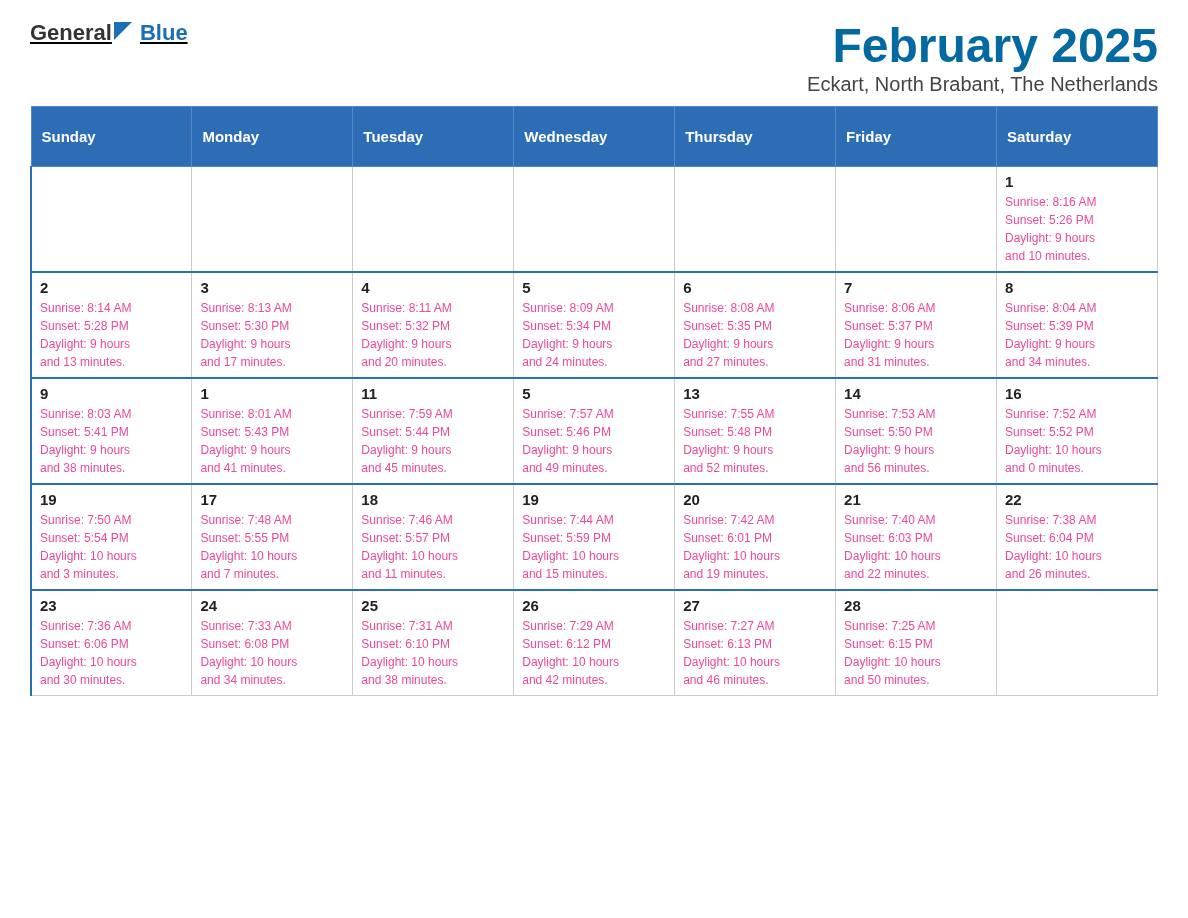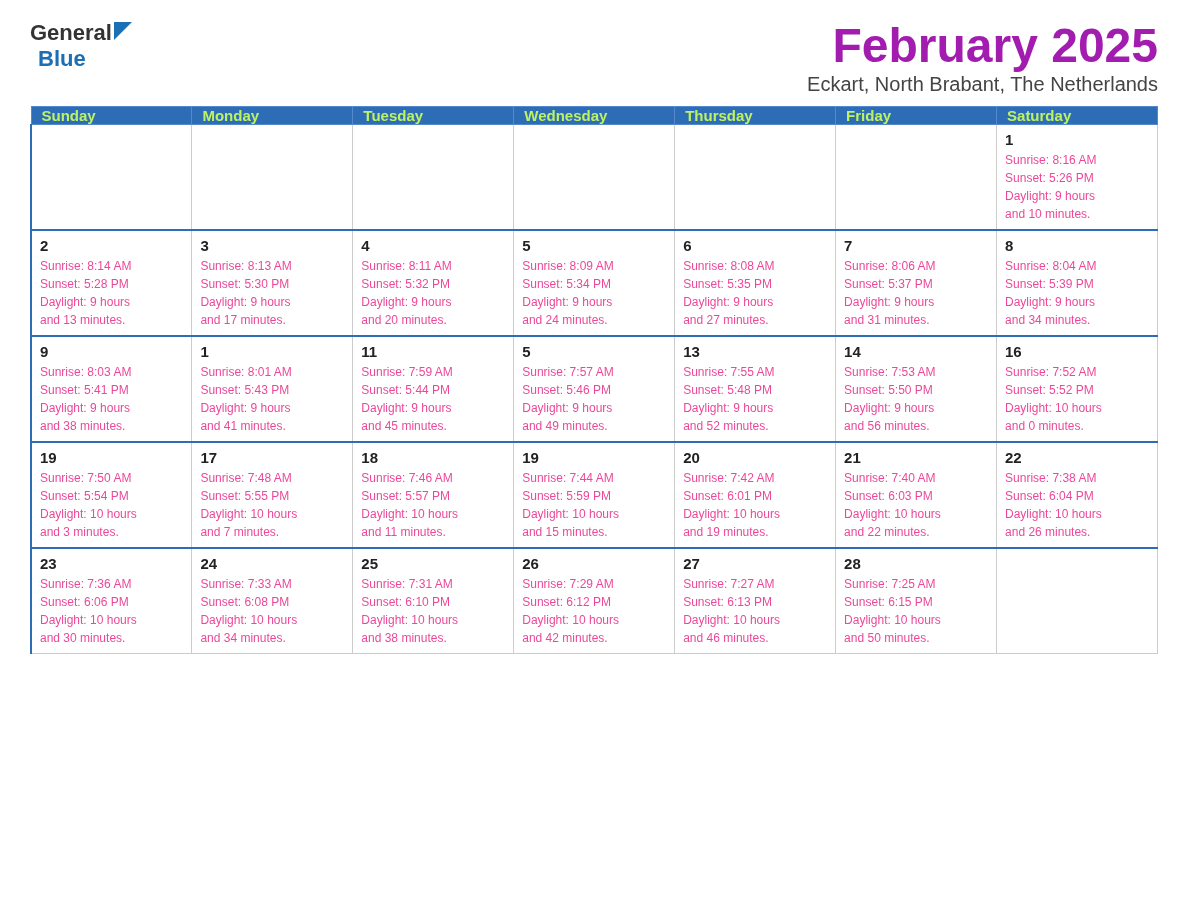--- a/index.html
+++ b/index.html
@@ -16,56 +16,57 @@
       align-items: flex-start;
       margin-bottom: 10px;
     }
     .logo-text-general {
       font-size: 22px;
       font-weight: bold;
       color: #333;
     }
     .logo-container {
       display: flex;
-      flex-direction: column;
+      flex-direction: row;
+      text-decoration: underline;
     }
     .logo-line1 {
       display: flex;
       align-items: center;
     }
     .logo-line2 {
       font-size: 22px;
       font-weight: bold;
       color: #1a6fb5;
       margin-left: 8px;
     }
     .title-area {
       text-align: right;
     }
     .month-title {
       font-size: 48px;
       font-weight: bold;
-      color: #a21caf;
+      color: #0369a1;
       line-height: 1.1;
     }
     .subtitle {
       font-size: 20px;
       color: #444;
     }
     .calendar {
       width: 100%;
       border-collapse: collapse;
       border: 1px solid #aaa;
     }
     .calendar th {
       background-color: #2d6db5;
-      color: #bef264;
+      color: #ffffff;
       font-size: 15px;
       font-weight: bold;
-      padding: 0 10px;
+      padding: 21px 10px;
       text-align: left;
       border: 1px solid #5588cc;
     }
     .calendar td {
       vertical-align: top;
       padding: 6px 8px;
       border: 1px solid #ccc;
       width: calc(100% / 7);
       min-height: 100px;
       font-size: 12.5px;

